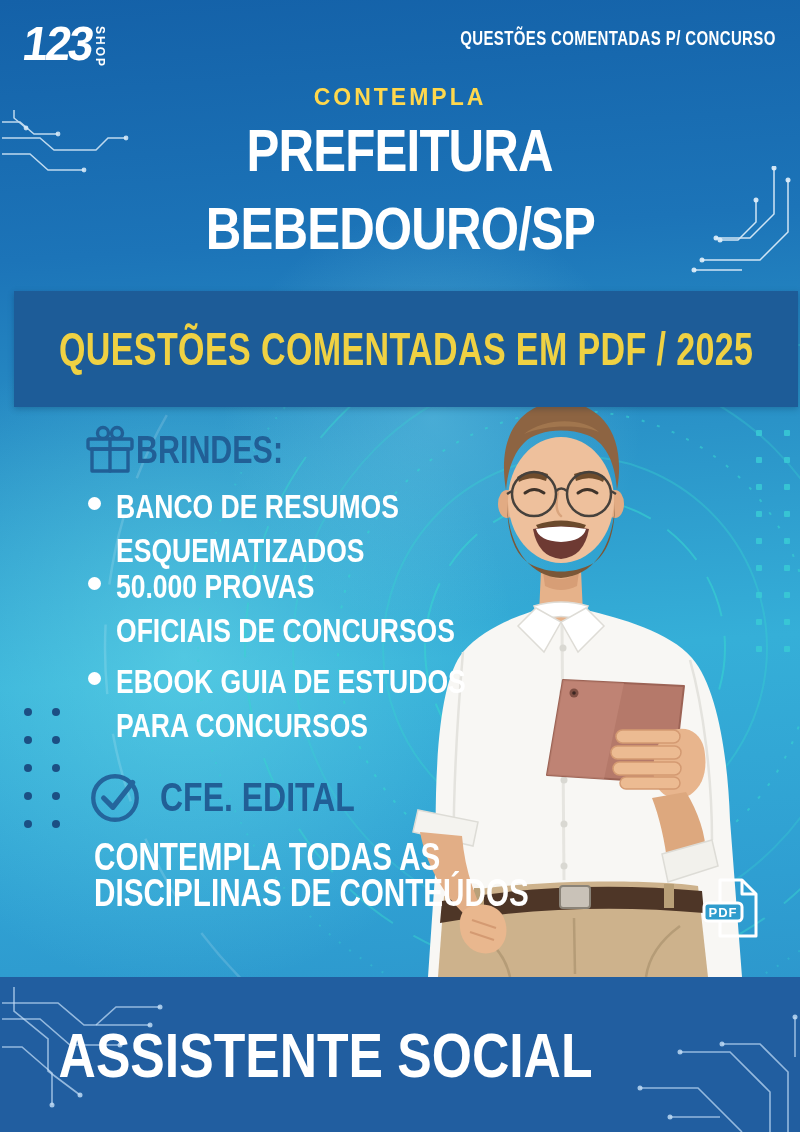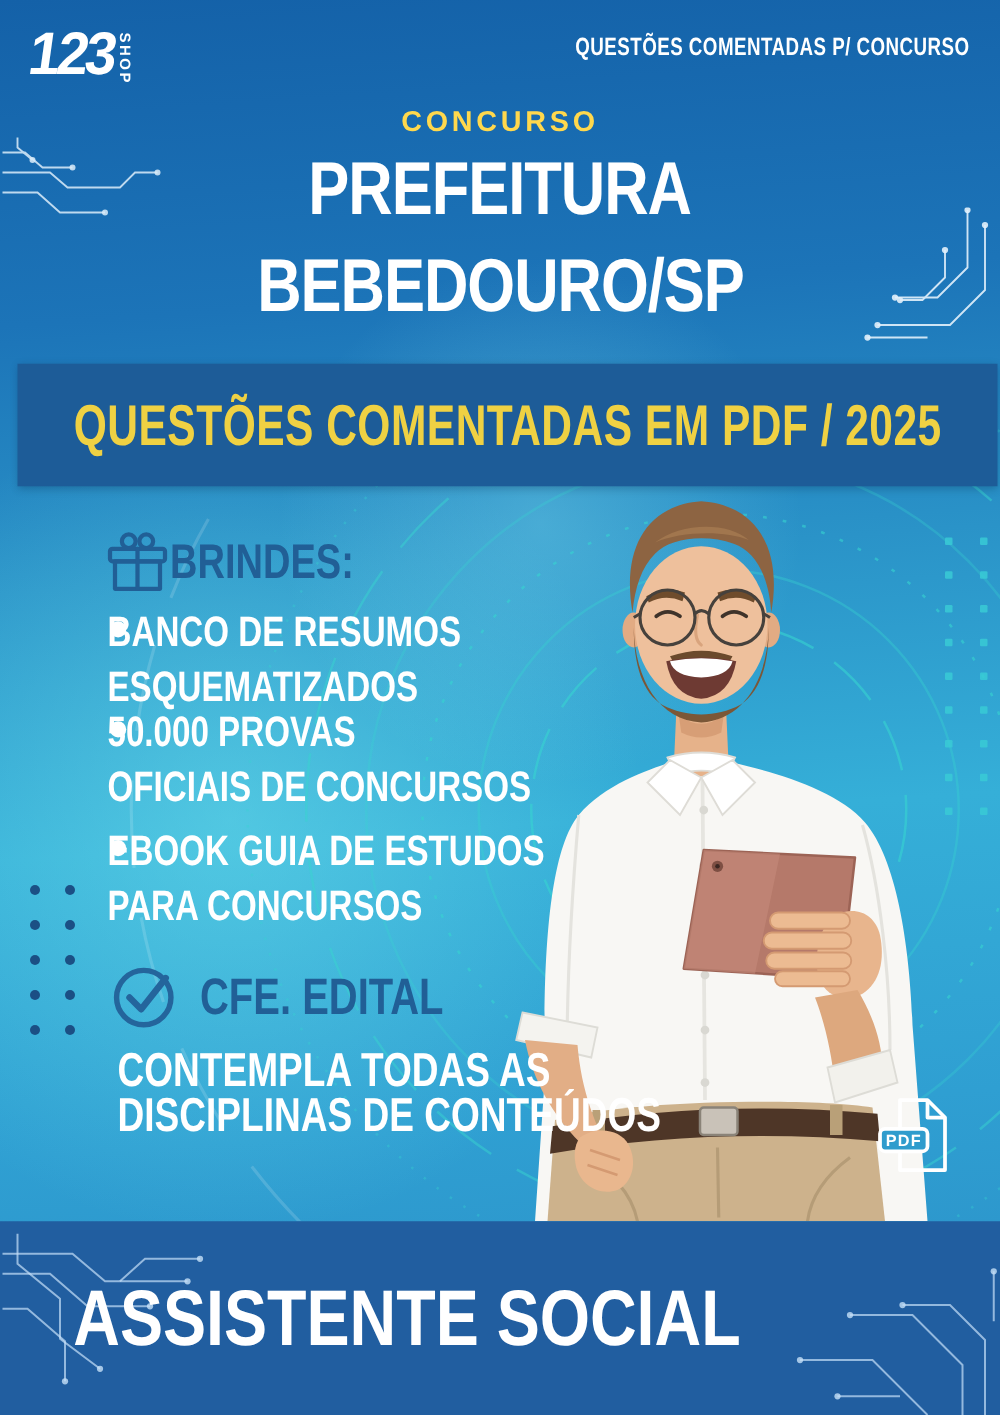--- a/index.html
+++ b/index.html
@@ -18,30 +18,30 @@
   .logo{left:20px;top:20px;display:flex;align-items:flex-start;z-index:40;color:#fff;}
   .logo .num{font-size:48px;font-weight:900;letter-spacing:-3px;transform:skewX(-8deg) scaleX(.95);transform-origin:left bottom;line-height:1;}
   .logo .sub{writing-mode:vertical-rl;font-size:12px;font-weight:bold;letter-spacing:2px;margin:6px 0 0 3px;line-height:1;}
   .tagline{right:24px;top:27px;z-index:40;color:#fff;font-weight:bold;font-size:20px;white-space:nowrap;}
   .tagline span{display:inline-block;transform:scaleX(.75);transform-origin:right center;letter-spacing:.5px;}
   .kicker{left:0;right:0;top:84px;text-align:center;z-index:40;color:#ffd84d;font-size:23px;font-weight:bold;letter-spacing:3px;}
   .title{left:0;right:0;top:112px;text-align:center;z-index:40;color:#fff;font-weight:bold;font-size:60px;line-height:78px;letter-spacing:-1px;}
   .title .tline{display:block;}
   .title .tline span{display:inline-block;transform:scaleX(.82);transform-origin:center;}
   
-  .band{left:2px;right:2px;top:291px;height:98px;background:#1d5c98;z-index:40;display:flex;align-items:center;justify-content:center;box-shadow:0 2px 6px rgba(0,30,60,.25);margin-left:12px;}
+  .band{left:2px;right:2px;top:291px;height:116px;background:#1d5c98;z-index:40;display:flex;align-items:center;justify-content:center;box-shadow:0 2px 6px rgba(0,30,60,.25);margin-left:12px;}
   .band span{display:inline-block;transform:scaleX(.74);transform-origin:center;color:#efd143;font-size:46px;font-weight:bold;white-space:nowrap;letter-spacing:.5px;}
   
   .brindes-head{left:84px;top:424px;z-index:40;display:flex;align-items:center;}
   .brindes-head .hlabel{color:#215f96;font-size:39px;font-weight:bold;}
   .hlabel span{display:inline-block;transform:scaleX(.78);transform-origin:left center;white-space:nowrap;}
   .bullet-list{left:86px;top:482px;z-index:40;}
   .bullet-item{position:absolute;left:0;width:480px;}
   .bullet-item .dot{position:absolute;left:2px;top:13px;width:13px;height:13px;border-radius:50%;background:#fff;}
-  .bullet-item .bl{color:#fff;font-size:34px;font-weight:bold;line-height:44px;white-space:nowrap;}
+  .bullet-item .bl{margin-left:30px;color:#fff;font-size:34px;font-weight:bold;line-height:44px;white-space:nowrap;}
   .bullet-item .bl span{display:inline-block;transform:scaleX(.78);transform-origin:left center;}
   .edital-head{left:86px;top:768px;z-index:40;display:flex;align-items:center;gap:16px;}
   .edital-head .hlabel{color:#215f96;font-size:41px;font-weight:bold;}
   .edital-text{left:94px;top:839px;z-index:40;color:#fff;font-size:38px;font-weight:bold;line-height:36px;}
   .edital-text .el span{display:inline-block;transform:scaleX(.78);transform-origin:left center;white-space:nowrap;}
   
   .bar{left:0;right:0;top:977px;height:155px;background:#215ea0;z-index:50;display:flex;align-items:center;overflow:hidden;}
   .bar .role{color:#fff;font-size:63px;font-weight:bold;white-space:nowrap;z-index:2;}
   .bar .role span{display:inline-block;transform:scaleX(.82);transform-origin:center;}
   
@@ -219,21 +219,21 @@
 
   <div class="layer logo">
     <span class="num">123</span>
     <span class="sub">SHOP</span>
   </div>
 
   <div class="layer tagline">
     <span>QUESTÕES COMENTADAS P/ CONCURSO</span>
   </div>
 
-  <div class="layer kicker">CONCURSO</div>
+  <div class="layer kicker">CONTEMPLA</div>
 
   <div class="layer title">
     <span class="tline"><span>PREFEITURA</span></span>
     <span class="tline"><span>BEBEDOURO/SP</span></span>
   </div>
 
   <div class="layer band">
     <span>QUESTÕES COMENTADAS EM PDF / 2025</span>
   </div>
 

